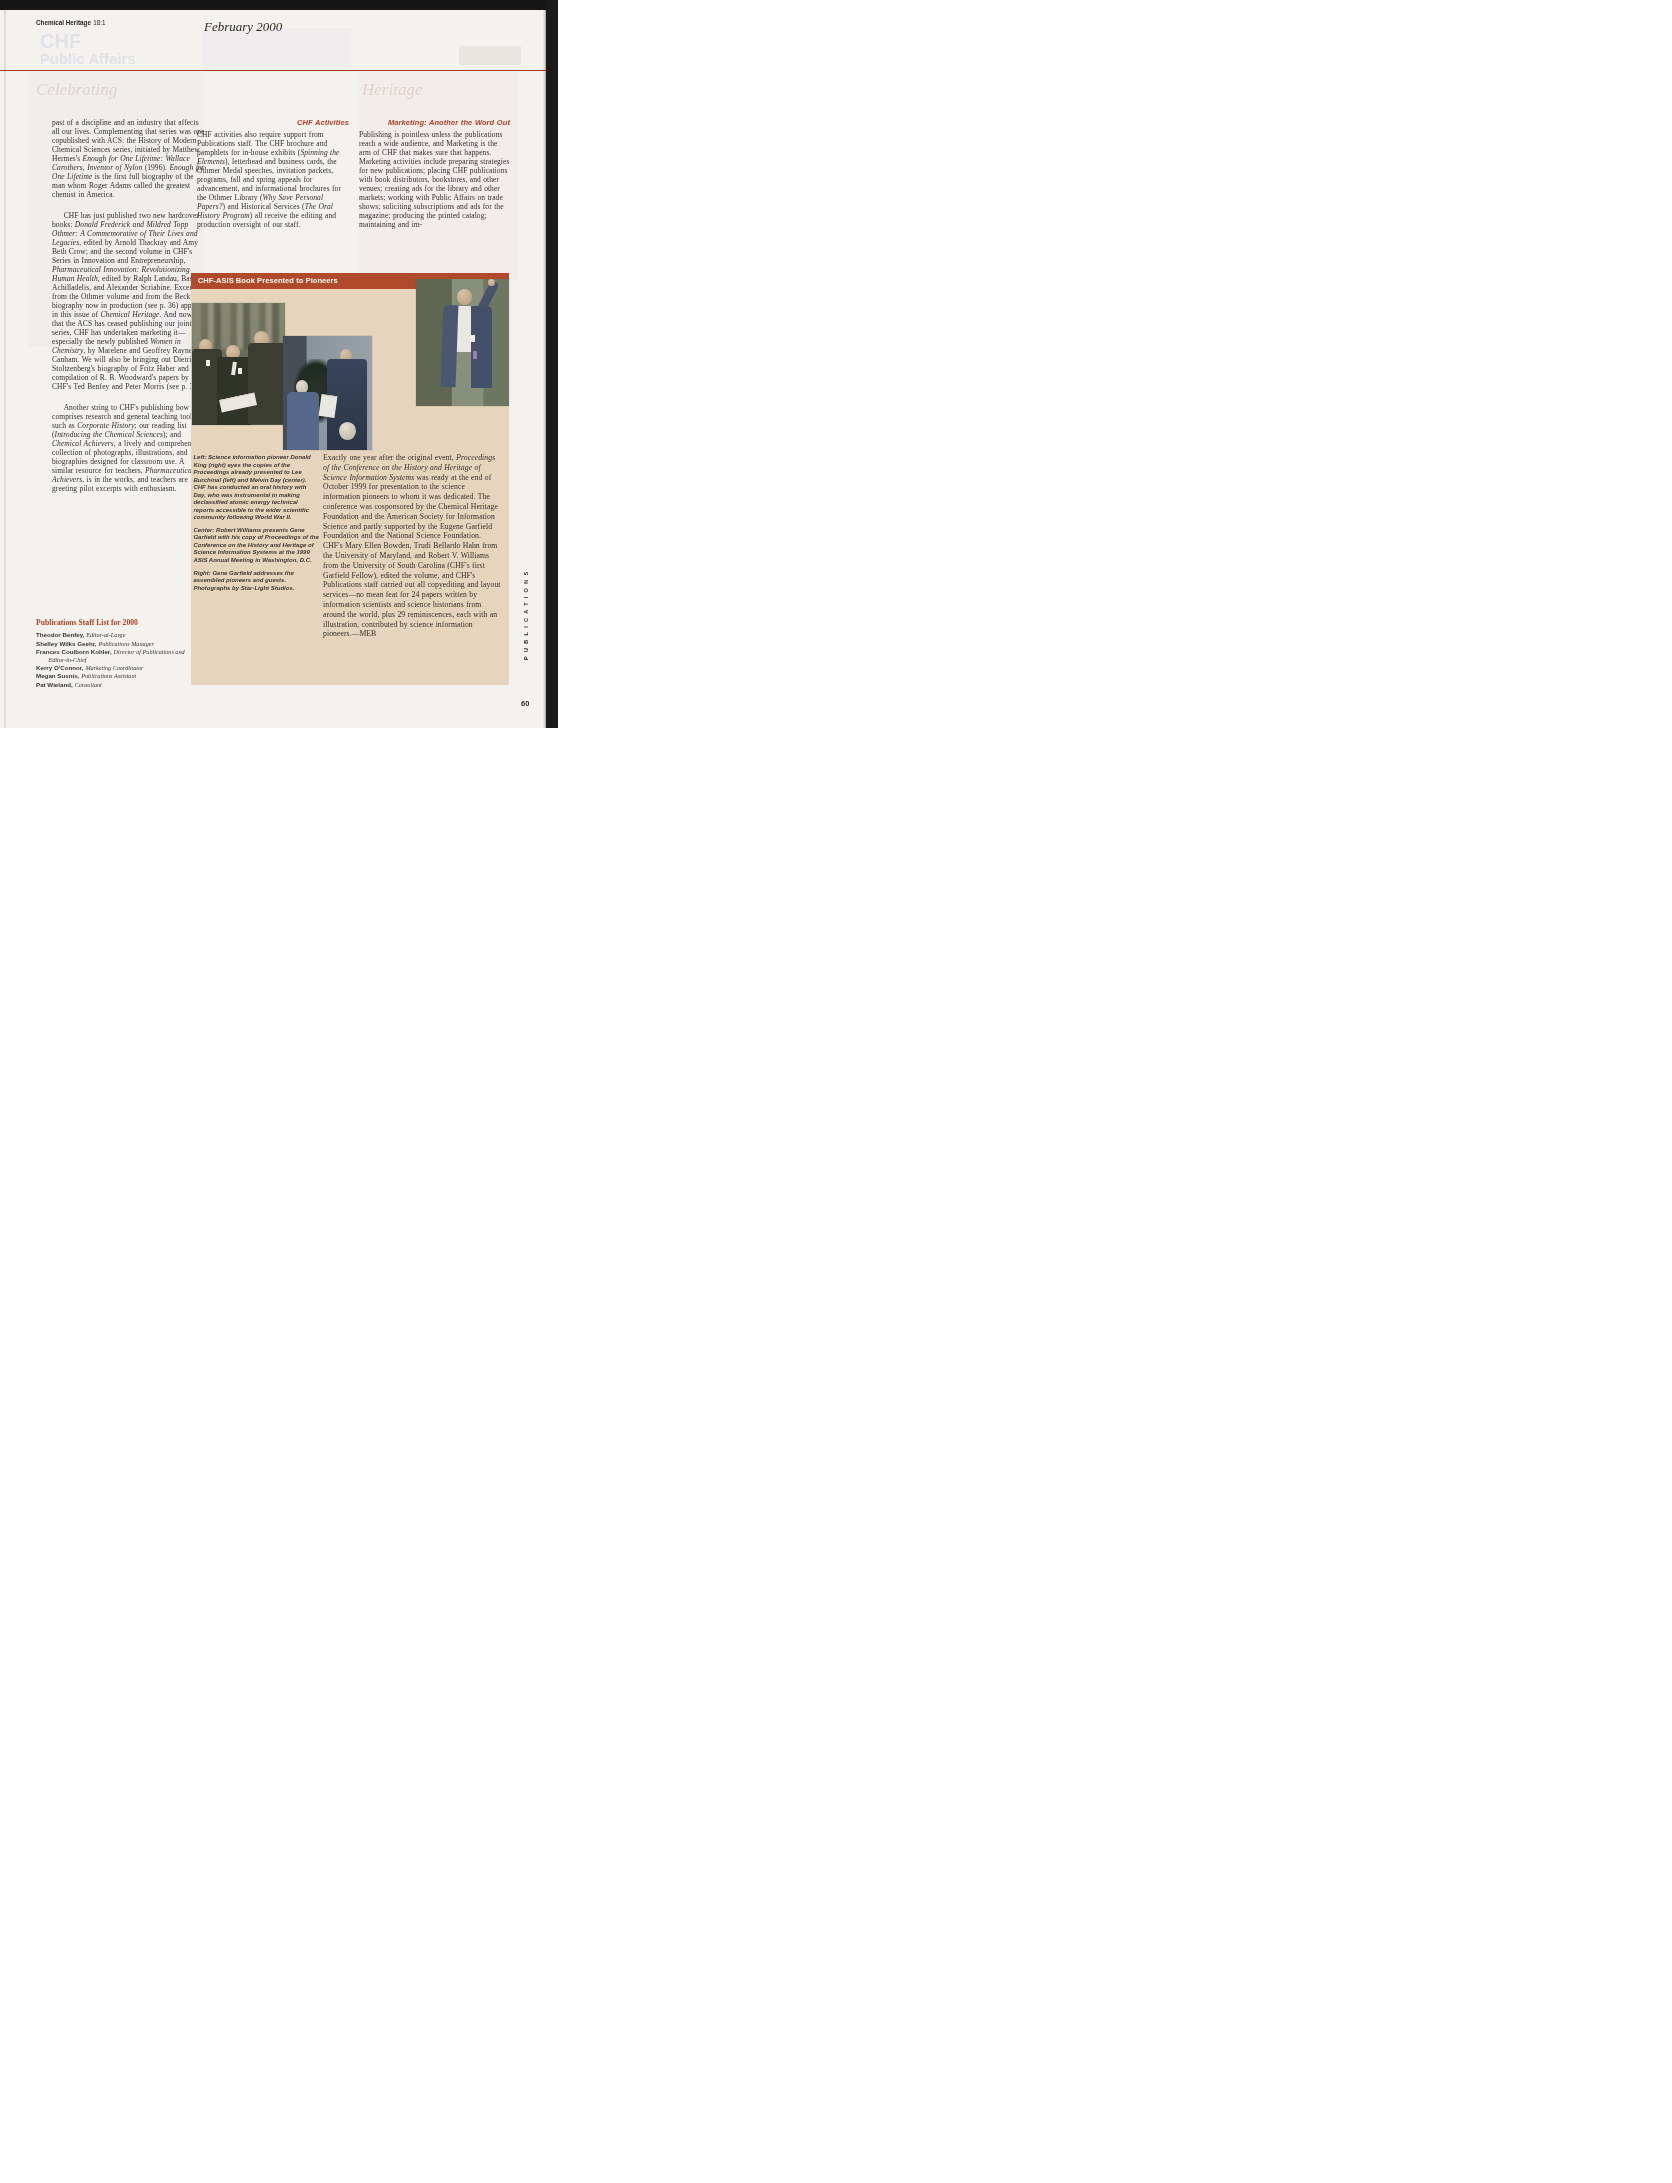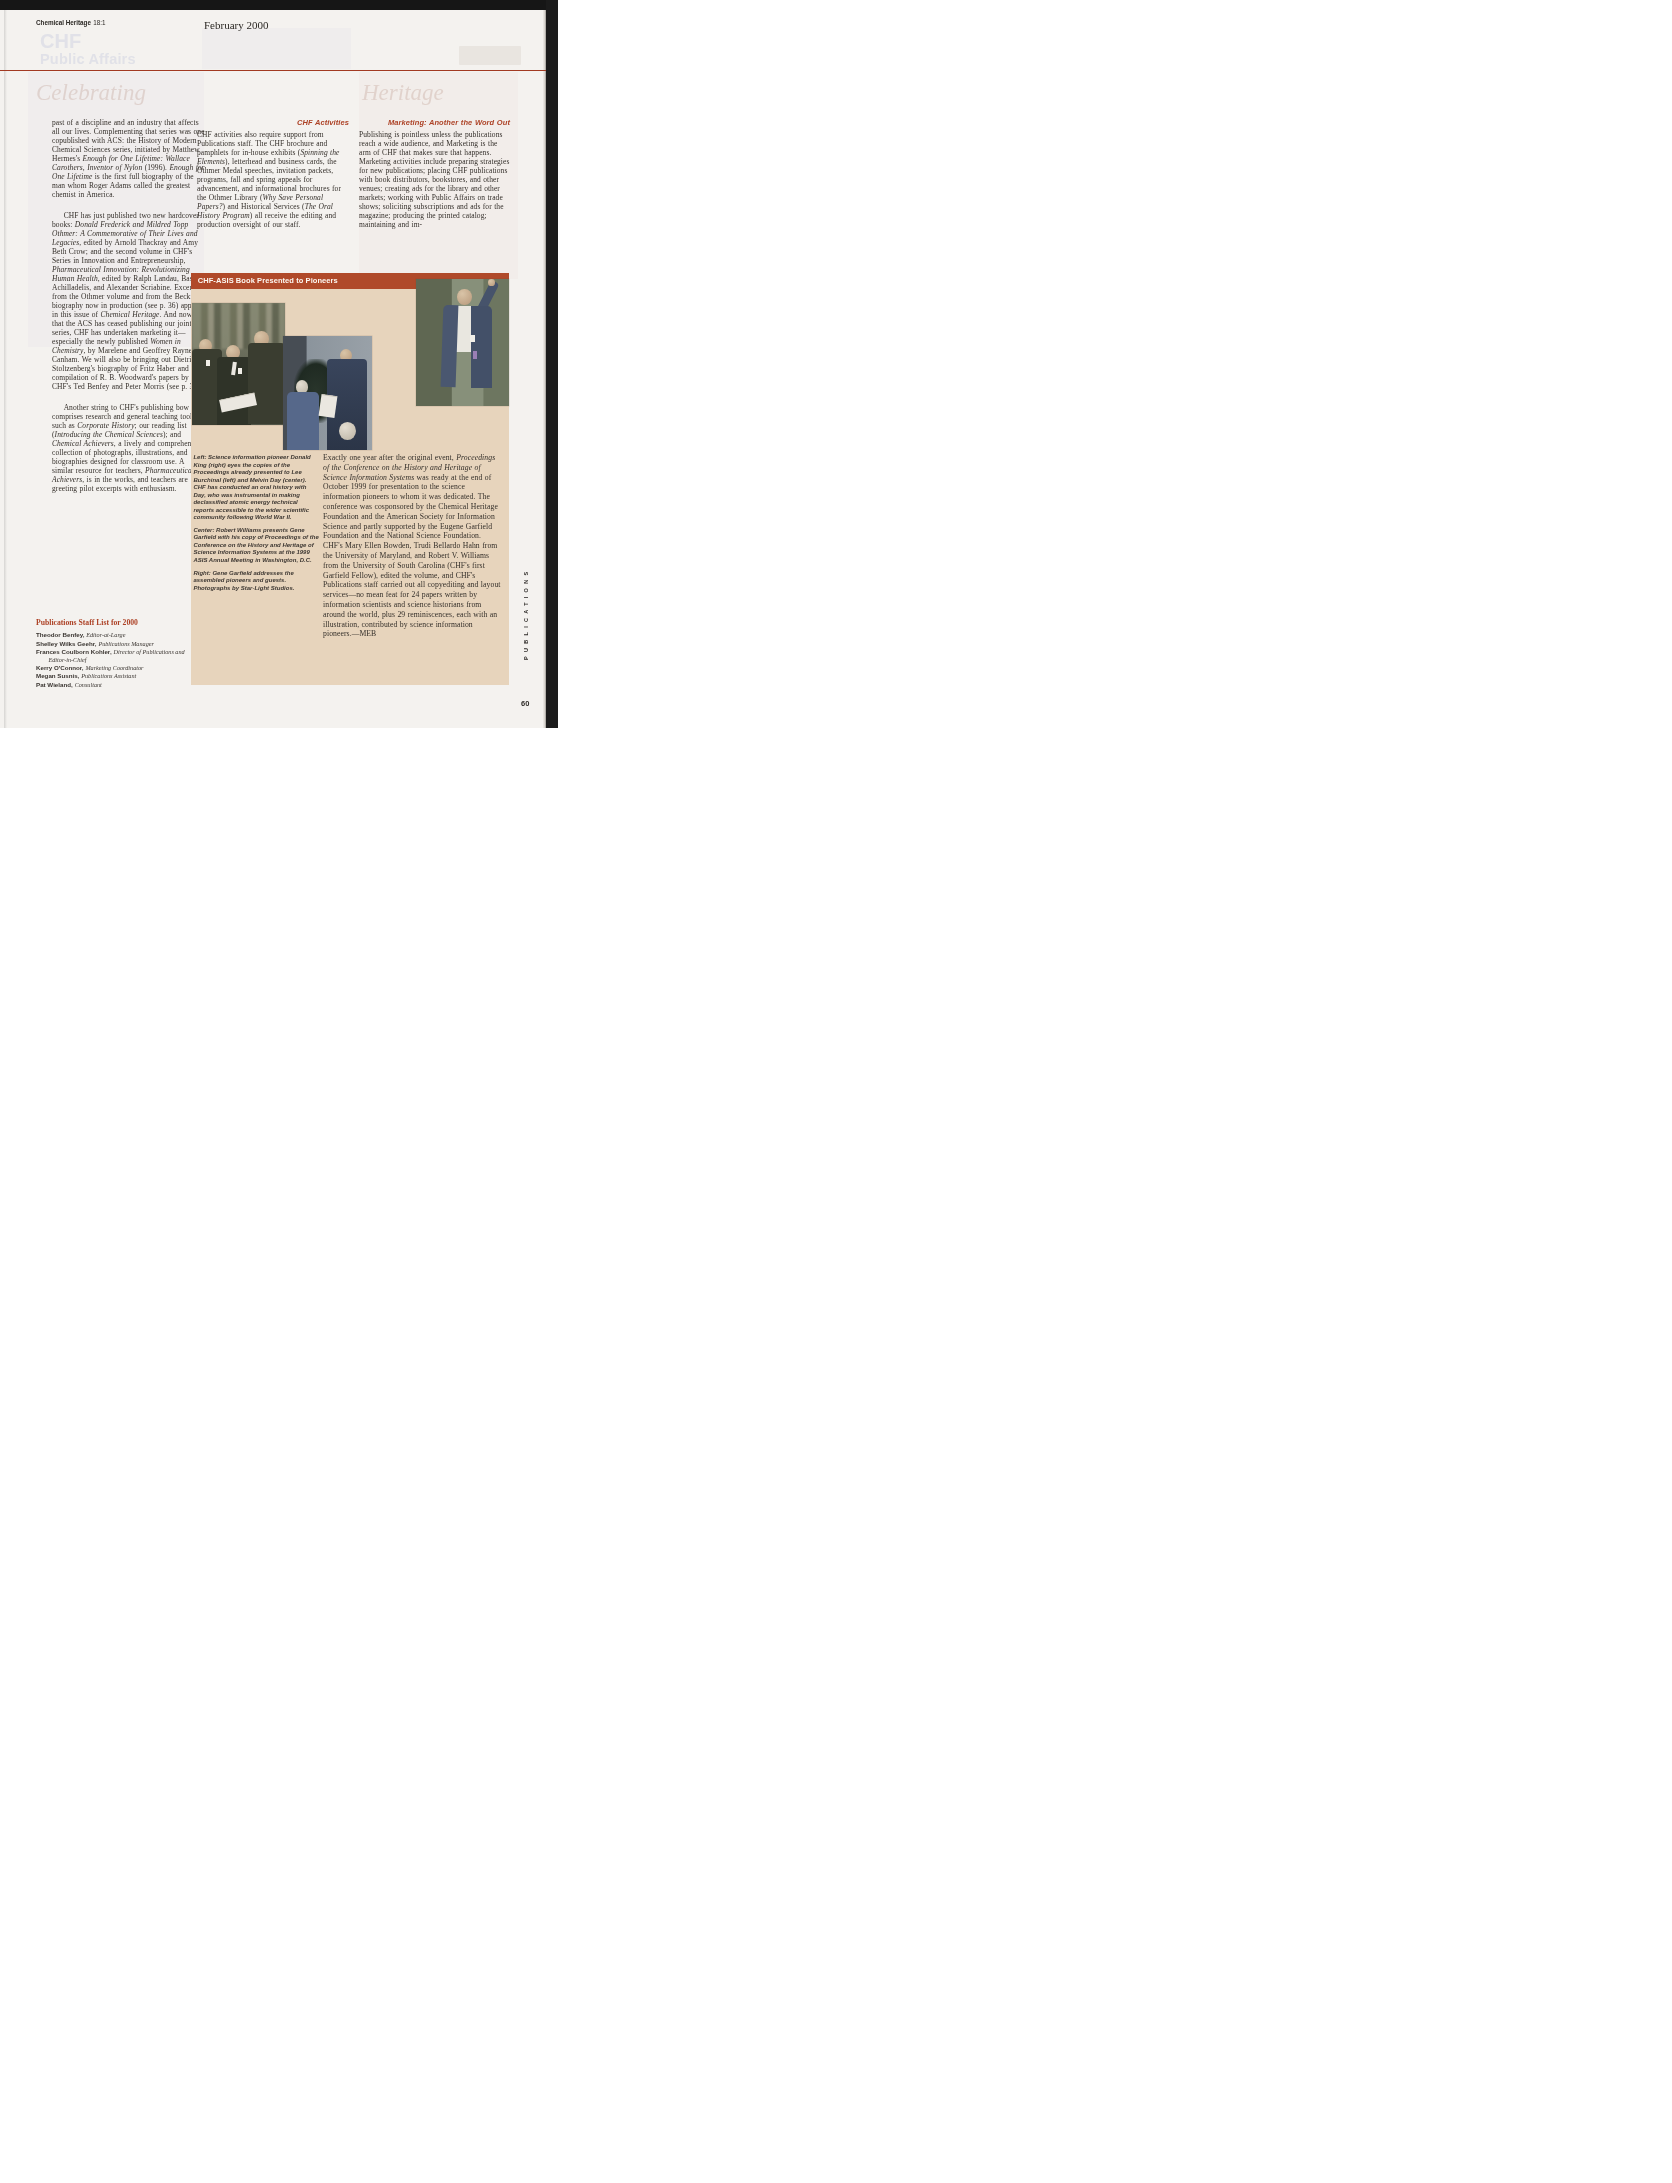--- a/index.html
+++ b/index.html
@@ -15,24 +15,24 @@
   
   .tint{position:absolute;pointer-events:none;}
   .tint-1{left:28px;top:72px;width:176px;height:275px;background:rgba(203,198,224,.10);}
   .tint-2{left:359px;top:72px;width:159px;height:207px;background:rgba(226,196,196,.10);}
   .tint-3{left:202px;top:28px;width:149px;height:41px;background:rgba(208,204,226,.12);}
   
   .hdr-left{position:absolute;left:36px;top:19px;font-family:"Liberation Sans",sans-serif;
             font-size:6.3px;color:#2b2824;}
   .hdr-left .mag{font-weight:bold;}
   .hdr-left .issue{margin-left:2.4px;font-weight:normal;}
-  .hdr-right{position:absolute;left:204px;top:19px;font-size:11px;color:#2b2824;text-align:center;}
+  .hdr-right{position:absolute;left:204px;top:19px;font-style:italic;font-size:13px;color:#2b2824;text-align:center;}
   .rule{position:absolute;left:0;top:70px;width:546px;height:1.4px;background:#a23a22;}
   
-  .ghost-word{position:absolute;font-style:italic;font-size:23px;color:rgba(186,148,136,.30);
+  .ghost-word{position:absolute;font-style:italic;font-size:17px;color:rgba(186,148,136,.30);
               font-family:"Liberation Serif",serif;}
   .ghost-left{left:36px;top:80px;}
   .ghost-right{left:362px;top:80px;}
   .wm{position:absolute;left:40px;top:31px;font-family:"Liberation Sans",sans-serif;font-weight:bold;
       color:rgba(198,202,221,.42);line-height:1;}
   .wm .l1{font-size:20px;display:block;}
   .wm .l2{font-size:14.5px;display:block;margin-top:1px;letter-spacing:0.2px;}
   .wm-right{position:absolute;left:459px;top:46px;width:62px;height:19px;
             background:rgba(206,196,188,.28);border-radius:1px;}
   

